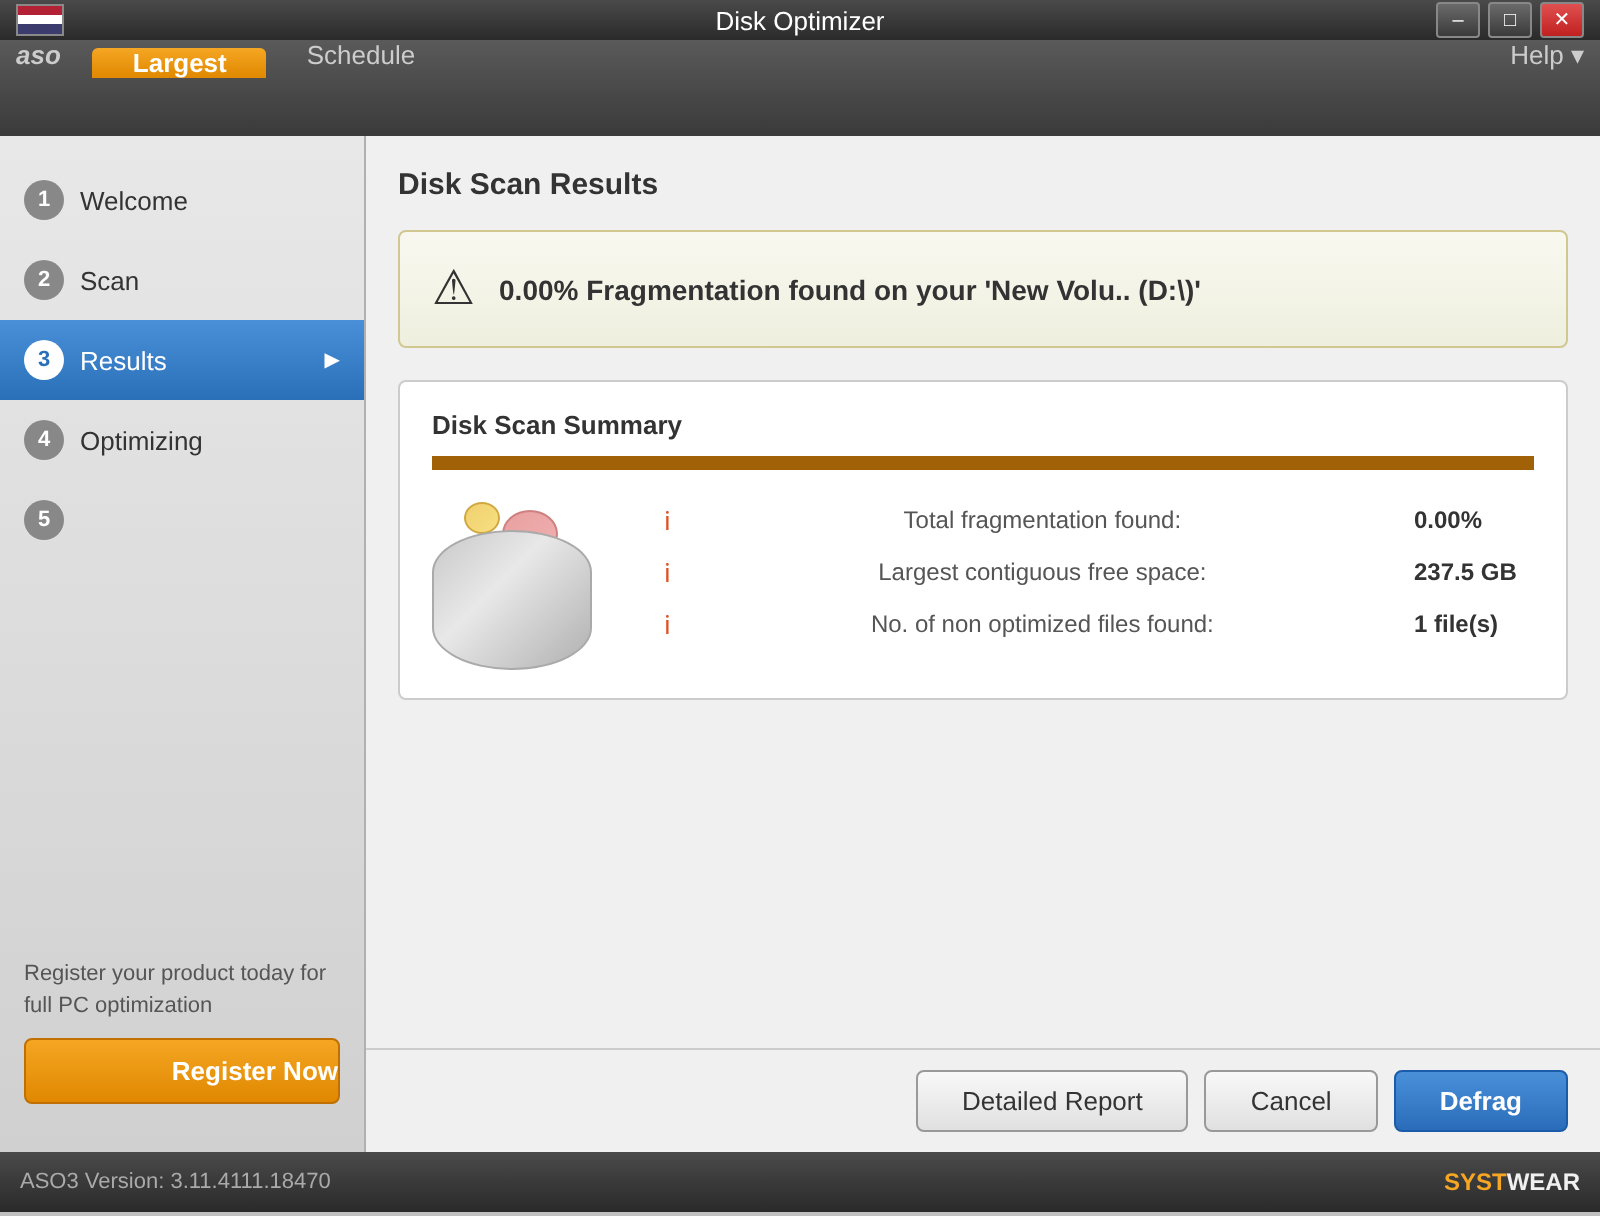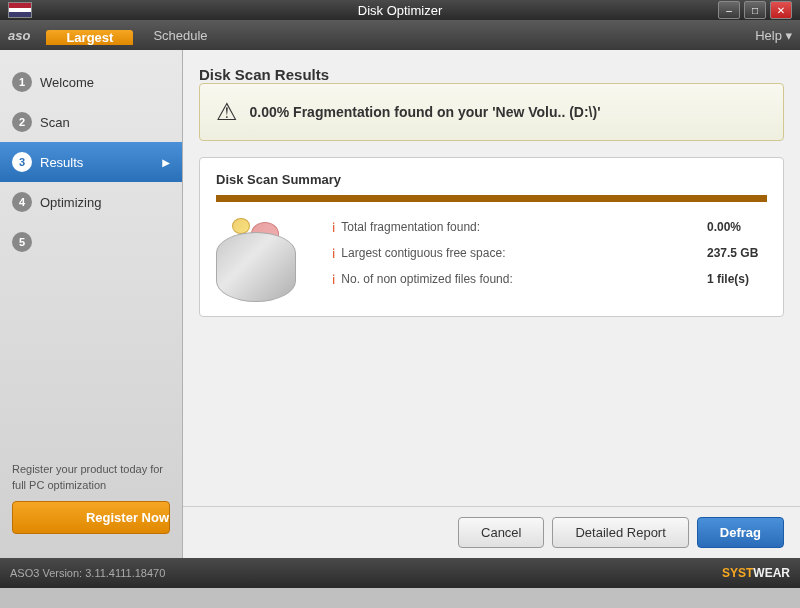--- a/index.html
+++ b/index.html
@@ -58,24 +58,24 @@
     .flag-icon {
       width: 24px;
       height: 16px;
       background: linear-gradient(to bottom, #B22234 33%, #fff 33%, #fff 66%, #3C3B6E 66%);
       border: 1px solid #888;
       font-size: 8px;
     }
 
     
     .nav-bar {
-      height: 30px;
+      height: 48px;
       background: linear-gradient(to bottom, #5a5a5a, #3a3a3a);
       display: flex;
-      align-items: center;
+      align-items: flex-start;
       padding: 0 8px;
     }
     .nav-logo {
       display: flex;
       align-items: center;
       margin-right: 16px;
     }
     .nav-logo-text {
       color: #ccc;
       font-size: 13px;
@@ -191,20 +191,21 @@
     .content-area {
       flex: 1;
       background: #f0f0f0;
       padding: 16px;
       overflow-y: auto;
     }
     .content-title {
       font-size: 15px;
       font-weight: bold;
       color: #333;
+      margin-bottom: 14px;
     }
 
     
     .alert-banner {
       background: linear-gradient(to bottom, #f8f8f0, #efefdf);
       border: 1px solid #d0c890;
       border-radius: 4px;
       padding: 14px 16px;
       display: flex;
       align-items: center;
@@ -298,20 +299,21 @@
     }
     .stat-icon {
       color: #e05020;
       font-size: 13px;
       flex-shrink: 0;
     }
     .stat-label {
       color: #555;
       font-size: 12px;
       flex: 1;
+      text-align: center;
     }
     .stat-value {
       color: #333;
       font-size: 12px;
       font-weight: bold;
       min-width: 60px;
     }
 
     
     .bottom-bar {
@@ -460,22 +462,22 @@
               <span class="stat-icon">ℹ</span>
               <span class="stat-label">No. of non optimized files found:</span>
               <span class="stat-value">1 file(s)</span>
             </div>
           </div>
         </div>
       </div>
     </div>
 
     <div class="action-footer">
+      <button class="action-btn">Detailed Report</button>
       <button class="action-btn">Cancel</button>
-      <button class="action-btn">Detailed Report</button>
       <button class="action-btn primary">Defrag</button>
     </div>
   </div>
 </div>
 
 <div class="bottom-bar">
   <span class="version-text">ASO3 Version: 3.11.4111.18470</span>
   <span class="brand-text">
     <span>SYST</span><span style="color:#f0f0f0">WEAR</span>
   </span>

